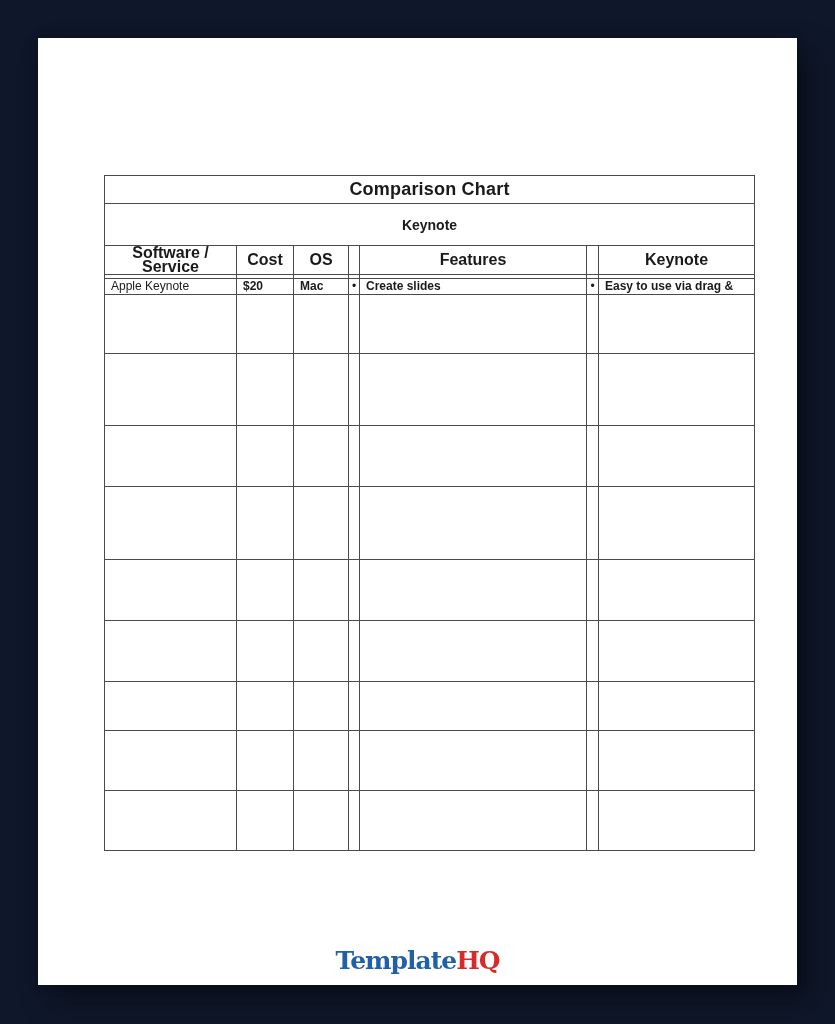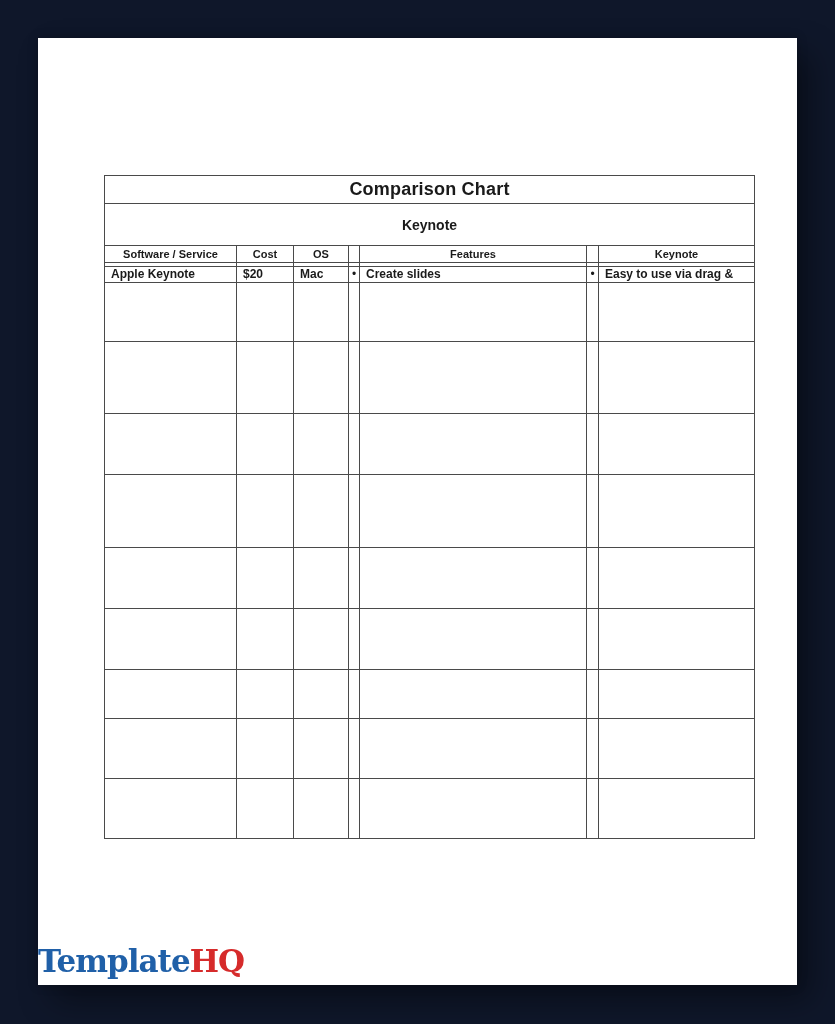--- a/index.html
+++ b/index.html
@@ -49,49 +49,49 @@
   }
   td.subtitle-cell {
     height: 41px;
     text-align: center;
     font-size: 14px;
     font-weight: bold;
   }
   tr.hdr td {
     height: 16px;
     text-align: center;
-    font-size: 11px;
+    font-size: 16px;
     font-weight: bold;
     line-height: 14px;
   }
   tr.hdr2 td { height: 14px; }
   tr.spacer td {
     height: 3px;
     font-size: 0;
     line-height: 0;
   }
   tr.data td {
     height: 15px;
     font-size: 12px;
     line-height: 13px;
     white-space: nowrap;
   }
   .cell-left { text-align: left; padding-left: 6px !important; font-weight: bold; }
-  .bold { font-weight: bold; }
+  .bold { font-weight: normal; }
   .bullet-cell { text-align: center; font-size: 11px; }
   tr.empty td { font-size: 0; line-height: 0; }
   .logo {
     position: absolute;
     left: 0;
     right: 0;
     bottom: 9px;
-    text-align: left;
+    text-align: center;
     font-family: "DejaVu Serif", serif;
     font-weight: bold;
-    font-size: 31px;
+    font-size: 25px;
     letter-spacing: -1px;
     line-height: 30px;
   }
   .logo .blue { color: #2060a8; }
   .logo .red  { color: #d62b2b; }
 </style>
 </head>
 <body>
 
 <div class="canvas">

